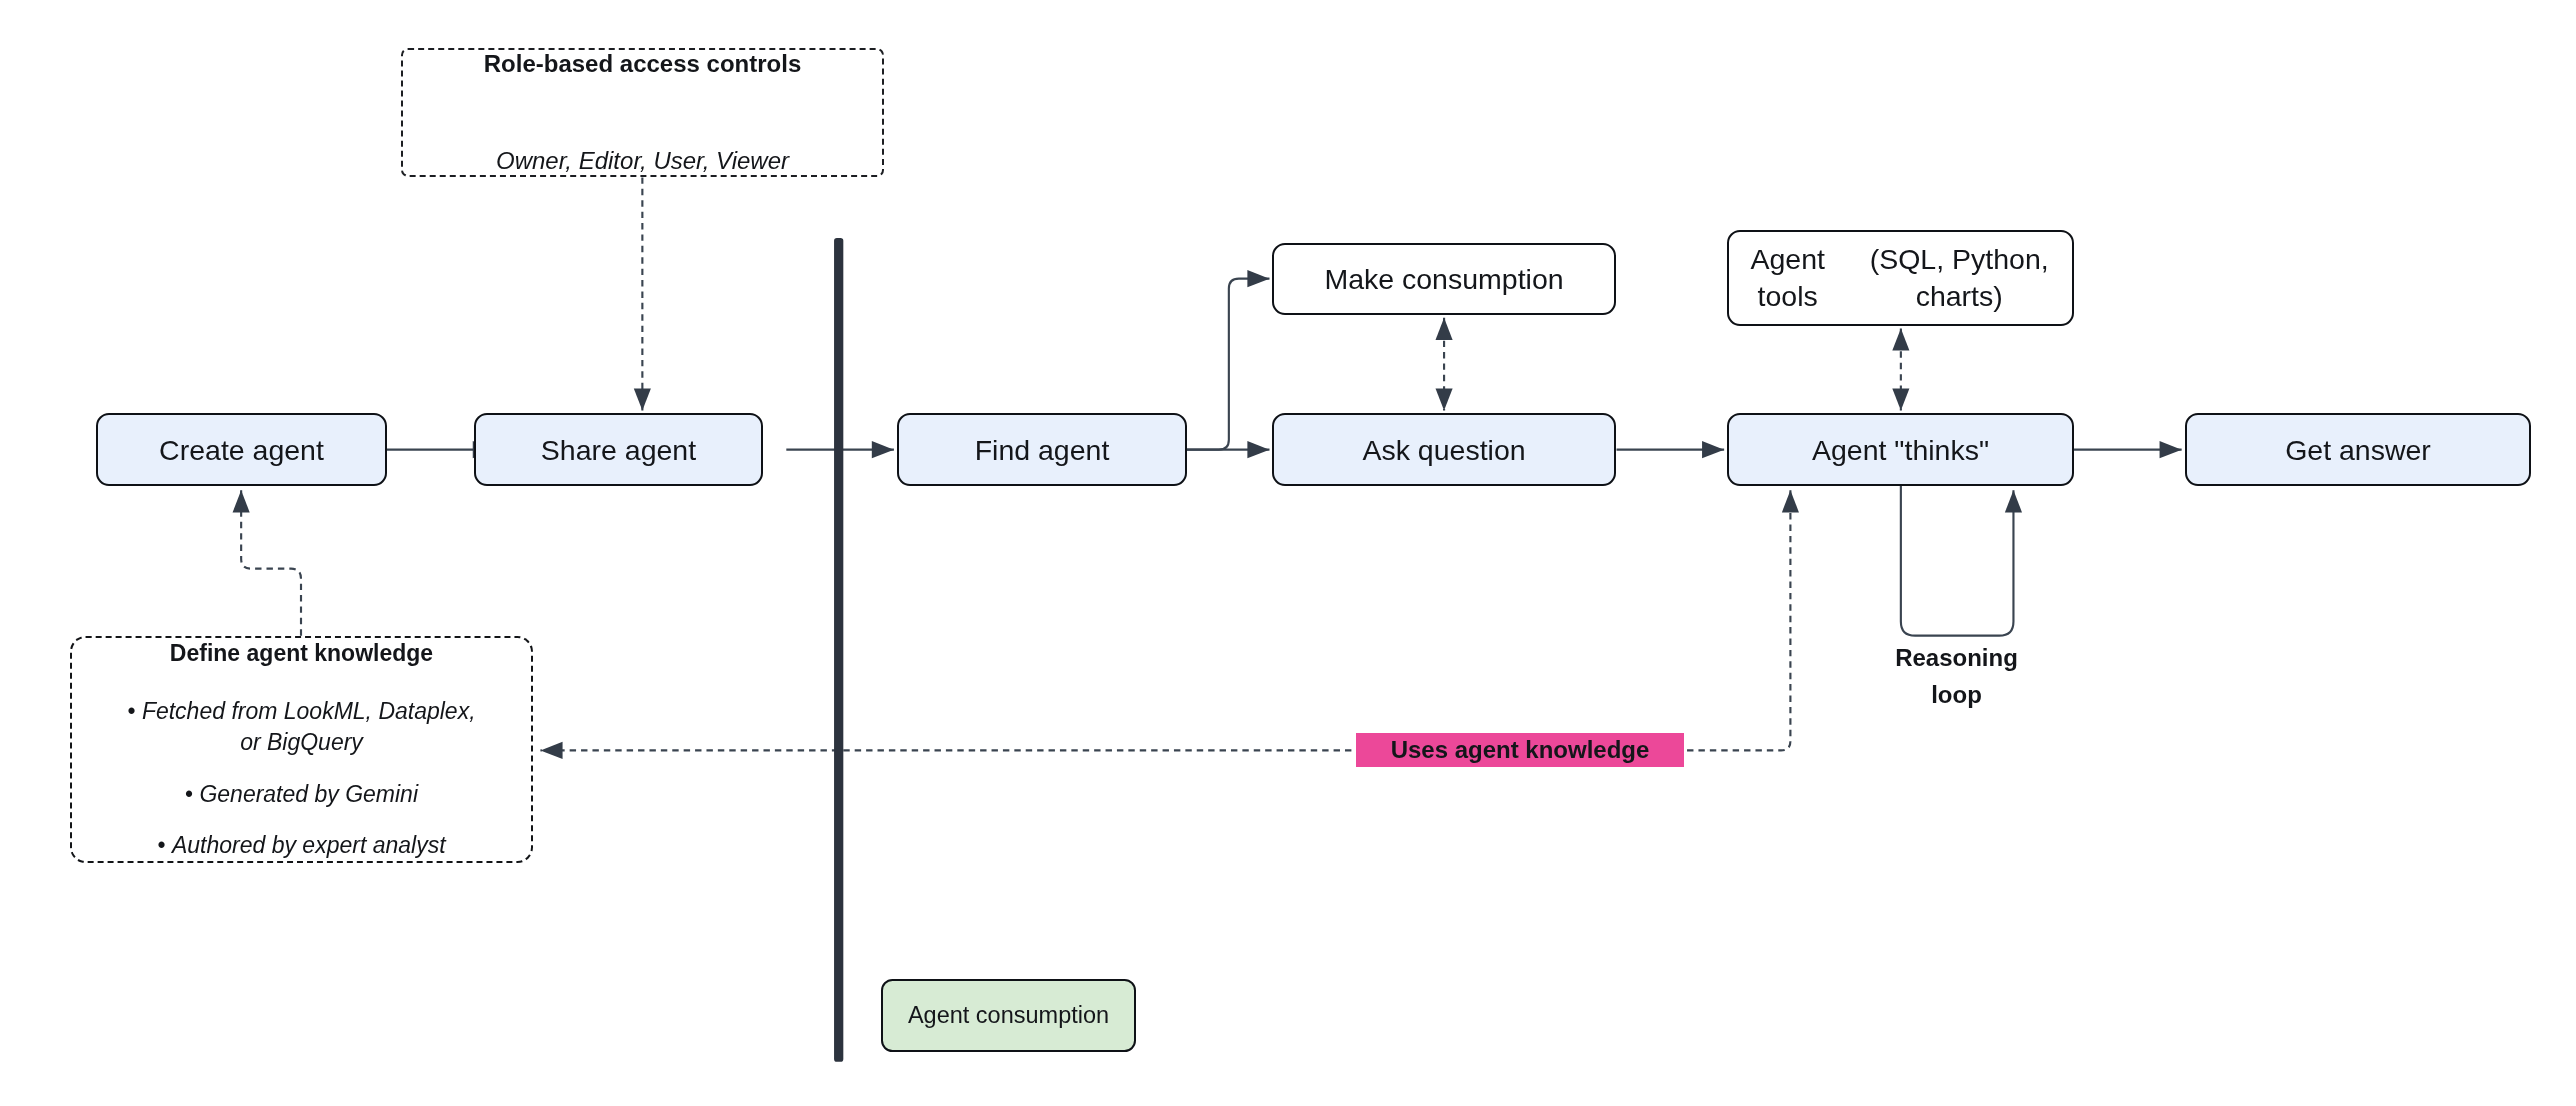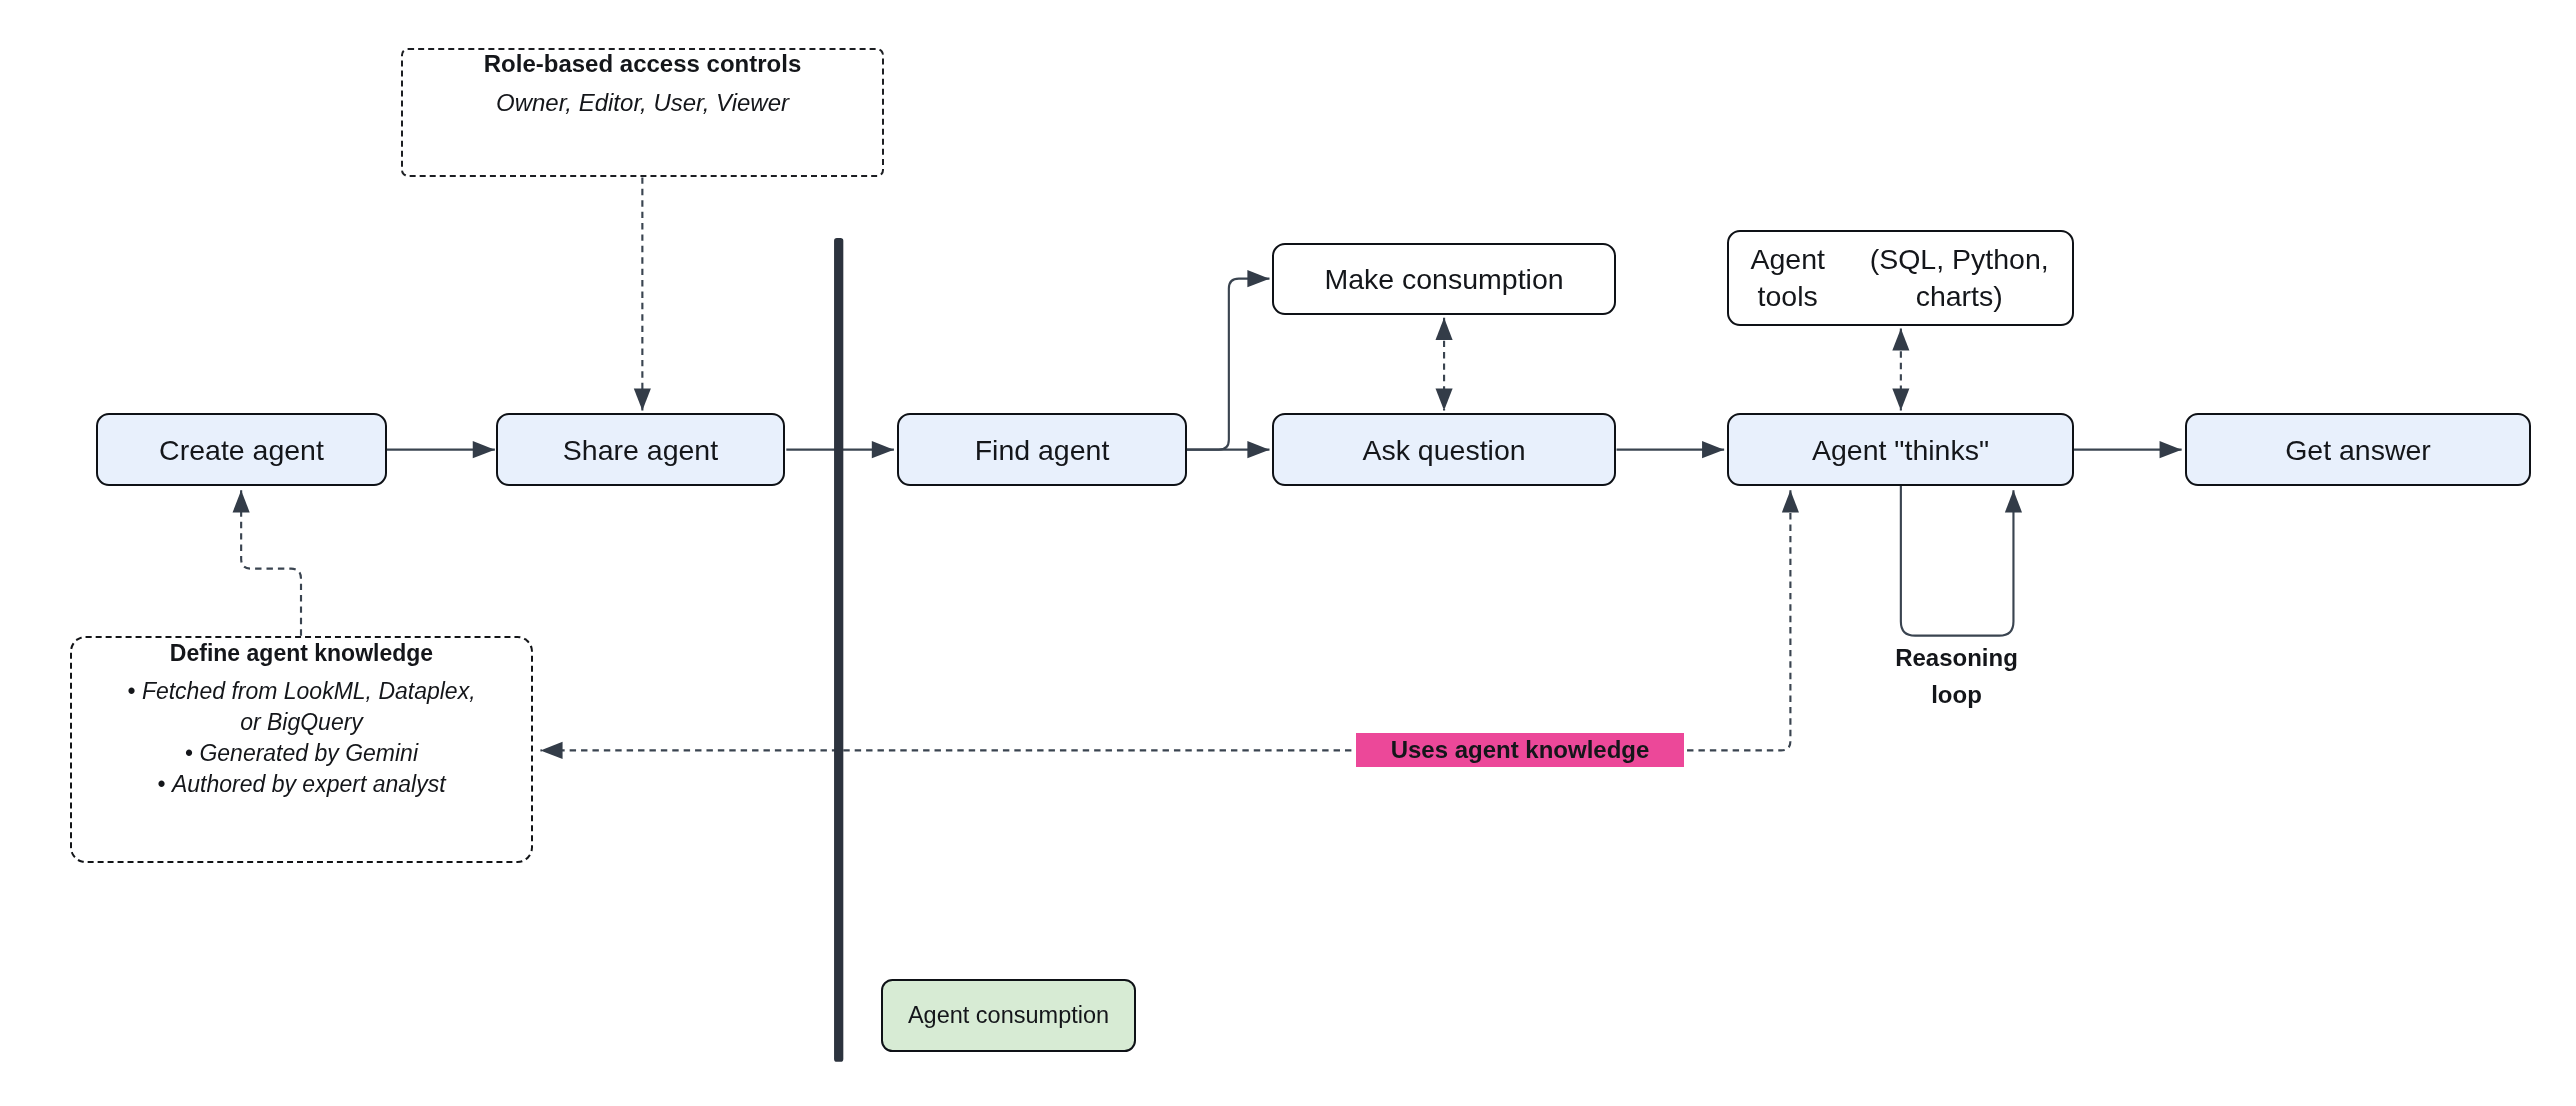--- a/index.html
+++ b/index.html
@@ -21,21 +21,21 @@
     display:flex;align-items:center;justify-content:center;
     text-align:center;
     font-size:28.5px;line-height:36px;
   }
   .node.white{background:#ffffff;}
   .node.two-line{flex-direction:row;line-height:37px;}
   .annot{
     position:absolute;z-index:2;
     box-sizing:border-box;
     background:#ffffff;
-    display:flex;flex-direction:column;align-items:center;justify-content:flex-start;
+    display:flex;flex-direction:column;align-items:center;justify-content:space-between;
     text-align:center;
   }
   #rbac-box{
     border:2.1px dashed #1c1e22;border-radius:7.1px;
     gap:10px;
   }
   #rbac-box .annot-title{font-weight:bold;font-size:24px;line-height:28.5px;}
   #rbac-box .annot-sub{font-style:italic;font-size:24px;line-height:28.5px;}
   #knowledge-box{
     border:2.9px dashed #121417;border-radius:15.7px;
@@ -96,21 +96,21 @@
         <path d="M422,892 L422,812 Q422,798 408,798 L352,798 Q338,798 338,784 L338,688" marker-end="url(#ah)"></path>
         <path d="M2512,688 L2512,1040 Q2512,1053 2499,1053 L758,1053" marker-start="url(#ah)" marker-end="url(#ah)"></path>
       </g>
     </g>
     <rect x="1170" y="334" width="13" height="1156" rx="4" fill="#2c333e"></rect>
   </svg>
 
   <div class="node" style="left:96px;top:413px;width:291px;height:73px;">
     <span>Create agent</span>
   </div>
-  <div class="node" style="left:496px;top:413px;width:289px;height:73px;">
+  <div class="node" style="left:474px;top:413px;width:289px;height:73px;">
     <span>Share agent</span>
   </div>
   <div class="node" style="left:897px;top:413px;width:290px;height:73px;">
     <span>Find agent</span>
   </div>
   <div class="node" style="left:1272px;top:413px;width:344px;height:73px;">
     <span>Ask question</span>
   </div>
   <div class="node" style="left:1727px;top:413px;width:347px;height:73px;">
     <span>Agent "thinks"</span>

